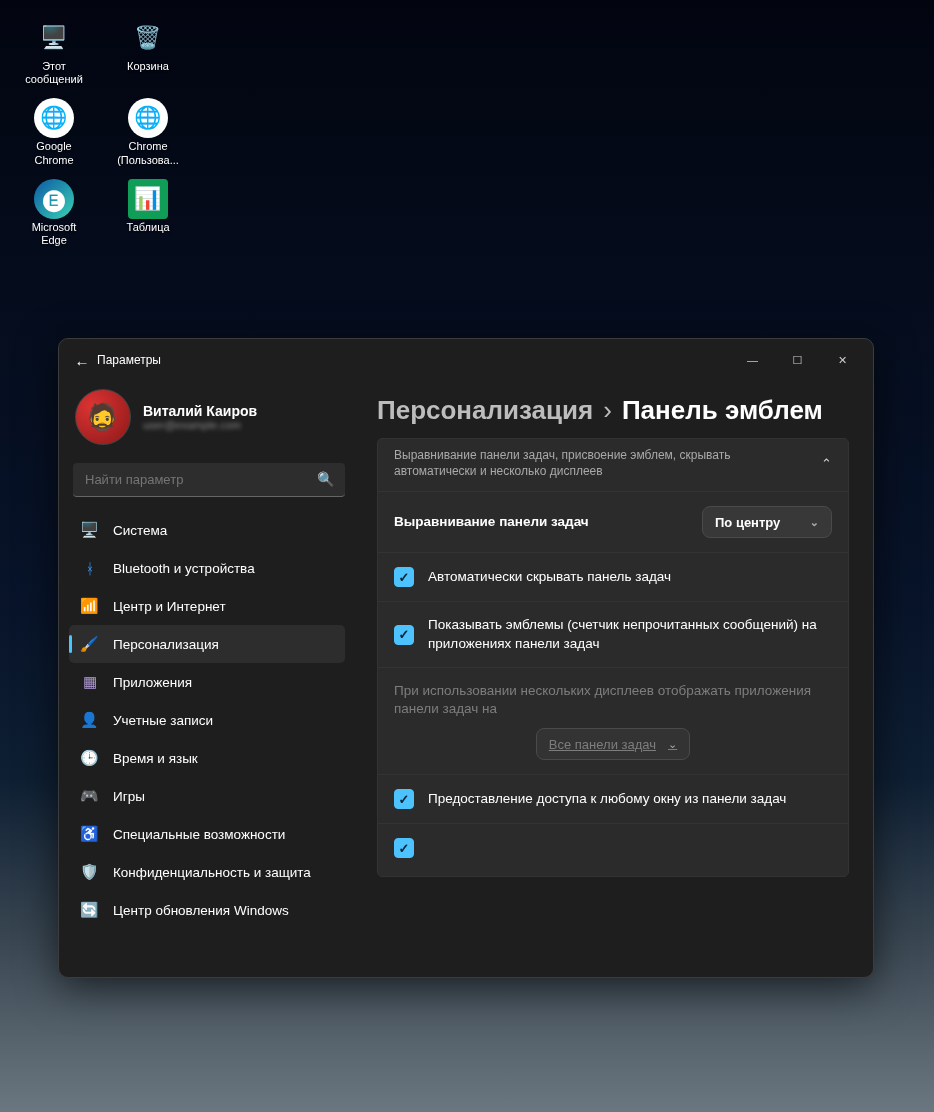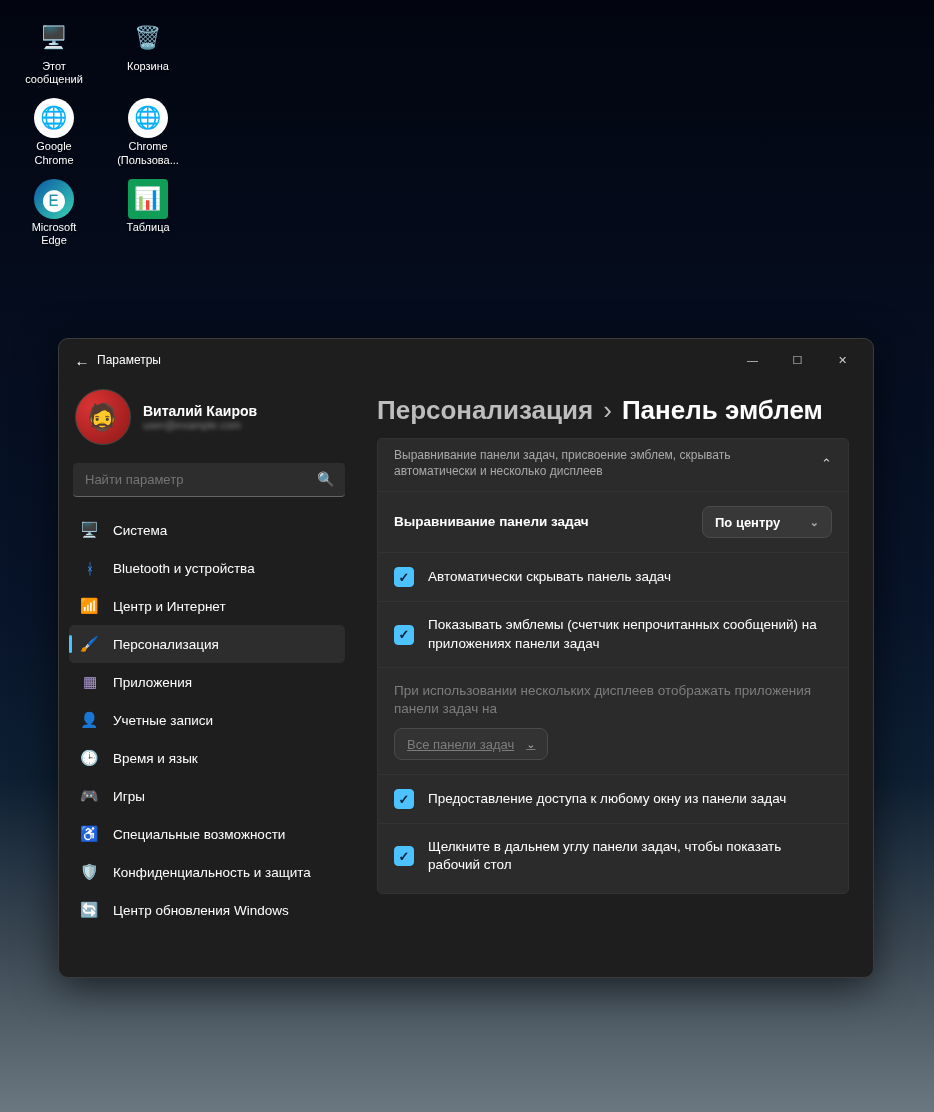--- a/index.html
+++ b/index.html
@@ -61,21 +61,21 @@
   .card-head { display:flex; align-items:center; padding: 8px 16px 12px 16px; gap:12px; }
   .card-head .txt { flex:1; }
   .card-head .sub { color:#a9a9a9; font-size:12px; line-height:1.35; }
   .chev { color:#ccc; font-size:13px; }
   .card-body { padding: 0 0 4px 0; }
 
   .row { display:flex; align-items:center; padding: 14px 16px; border-top:1px solid #333; gap:14px; color:#fff; font-size:13.5px; }
   .row.first { border-top:1px solid #333;font-weight:bold; }
   .row .rlabel { flex:1; line-height:1.35; }
   .row.disabled { color:#7d7d7d; }
-  .row.textonly { flex-direction:column; align-items:flex-start; gap:10px; }
+  .row.textonly { flex-direction:column; align-items:center; gap:10px; }
 
   .dropdown { background:#383838; border:1px solid #4a4a4a; border-radius:8px; height:32px; min-width:130px; padding:0 12px; display:flex; align-items:center; justify-content:space-between; gap:12px; color:#fff; font-size:13px; cursor:pointer; }
   .dropdown.disabled { color:#7d7d7d; cursor:default; background:#333;text-decoration:underline; }
   .dropdown .dd-chev { font-size:11px; color:#aaa; }
 
   .cbox { width:20px; height:20px; border-radius:4px; border:1.5px solid #8e8e8e; flex-shrink:0; display:flex; align-items:center; justify-content:center; cursor:pointer; }
   .cbox.checked { background:#4cc2ff; border-color:#4cc2ff; }
   .cbox.checked::after { content:"✓"; color:#0d2233; font-size:13px; font-weight:900; }
 
 </style>
@@ -245,21 +245,20 @@
                 </div>
               </div>
 
               <div class="row">
                 <div class="cbox checked"></div>
                 <div class="rlabel">Предоставление доступа к любому окну из панели задач</div>
               </div>
 
               <div class="row">
                 <div class="cbox checked"></div>
-                <div class="rlabel">Щелкните в дальнем углу панели задач, чтобы показать рабочий стол</div>
               </div>
 
             </div>
           </div>
         </div>
       </div>
     </div>
   </div>
 </div>
 

